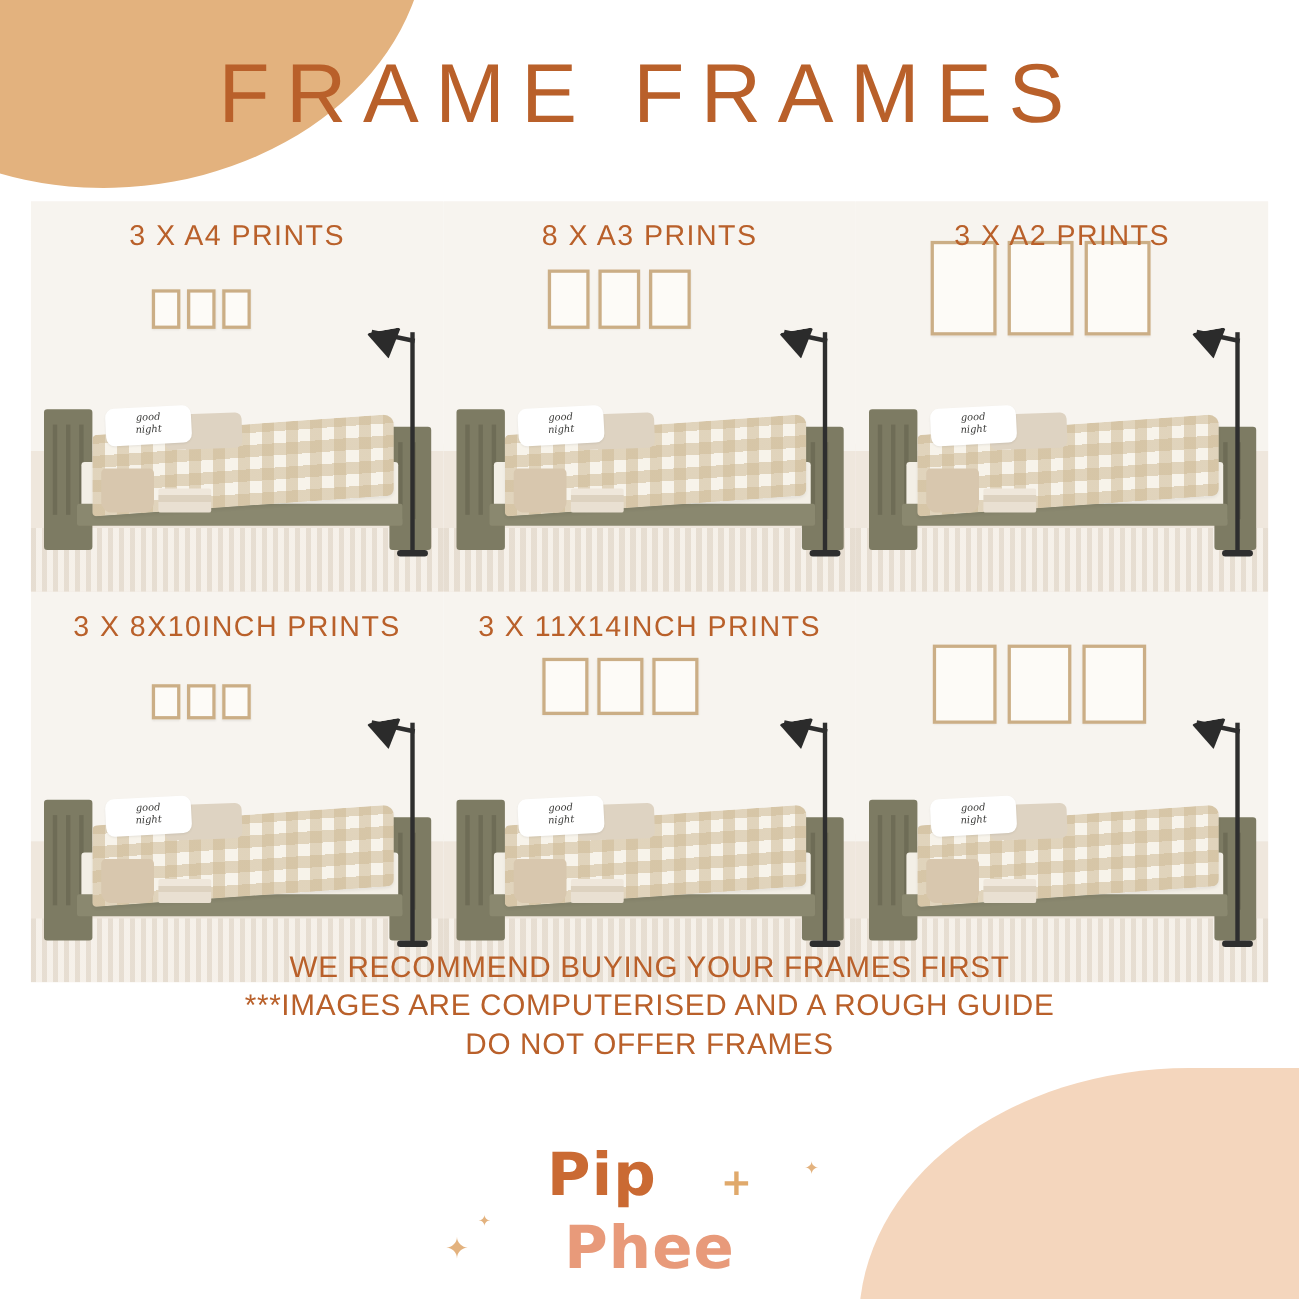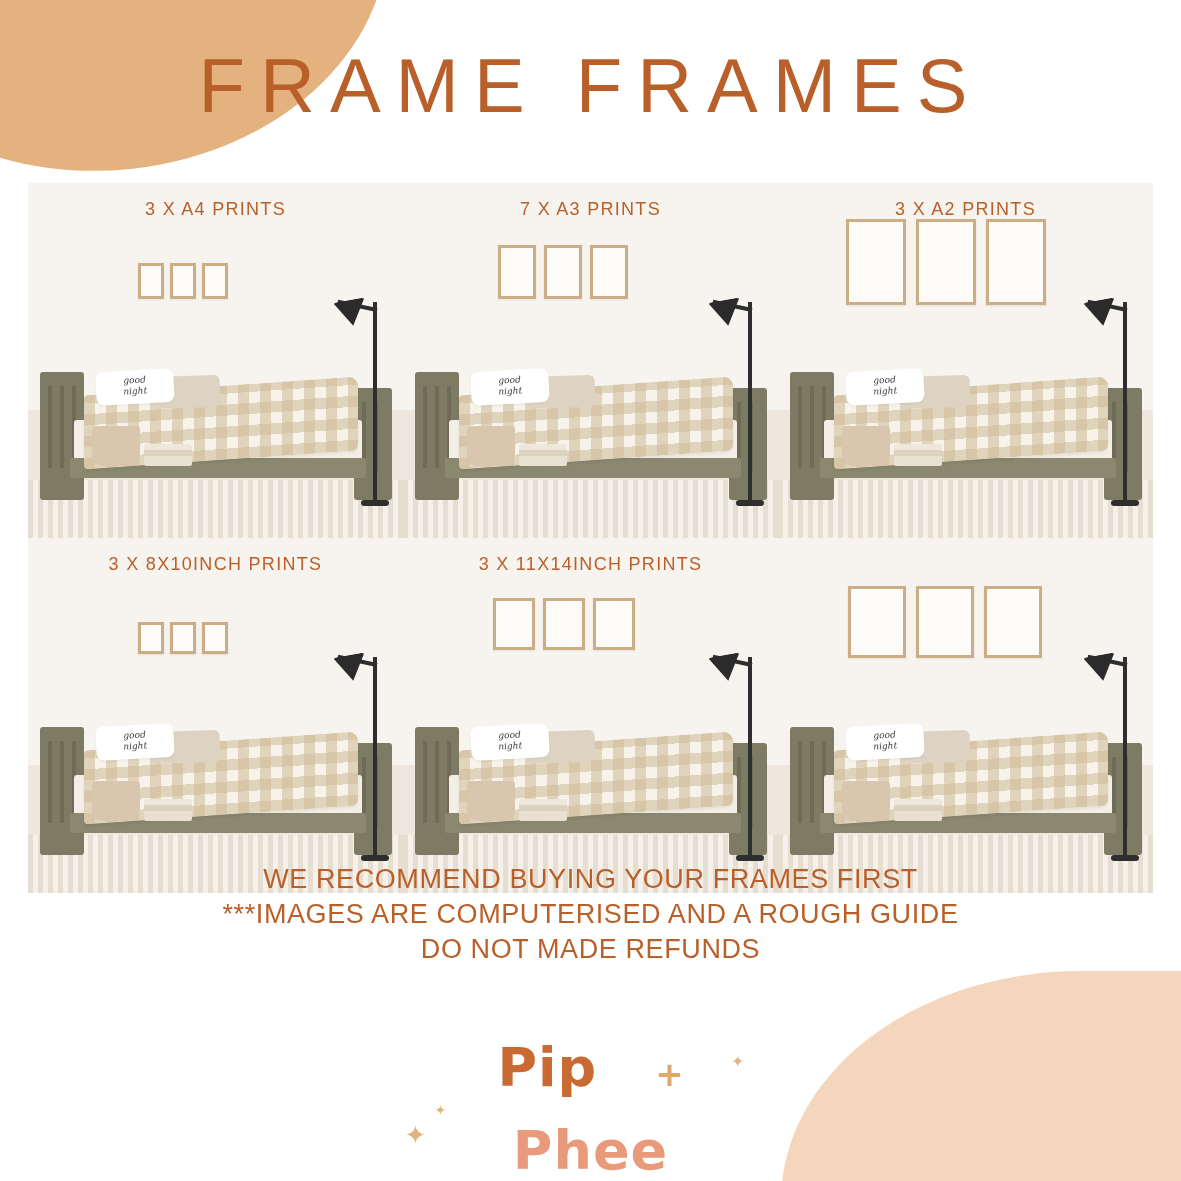--- a/index.html
+++ b/index.html
@@ -58,21 +58,21 @@
   }
   .cell {
     position: relative;
     width: 375px; height: 355px;
     overflow: hidden;
   }
   .cell-label {
     position: absolute;
     left: 0; right: 0; top: 16px;
     text-align: center;
-    font-size: 18px;
+    font-size: 26px;
     letter-spacing: 1.3px;
     color: #b9602a;
     z-index: 6;
     white-space: nowrap;
   }
 
   
   .scene {
     position: absolute;
     left: 0; top: 0;
@@ -270,21 +270,21 @@
   .logo-plus {
     font-size: 34px;
     color: #e0a96b;
     margin-left: 10px;
   }
   .logo-phee {
     font-size: 54px;
     color: #e89a7a;
     letter-spacing: 1px;
   }
-  .logo-row2 { margin-top: 20px; }
+  .logo-row2 { margin-top: 4px; }
   .sparkle {
     position: absolute;
     color: #e3b27e;
     font-size: 20px;
   }
   .sp1 { left: 24px; top: 84px; font-size: 26px; }
   .sp2 { left: 54px; top: 66px; font-size: 14px; }
   .sp3 { right: 56px; top: 16px; font-size: 16px; }
 </style>
 </head>
@@ -371,21 +371,21 @@
           <div class="basket"></div>
           <div class="books"></div>
         </div>
         <div class="lamp">
           <div class="lamp-pole"></div>
             <div class="lamp-arm"></div>
           <div class="lamp-shade"></div>
             <div class="lamp-base"></div>
         </div>
       </div>
-      <div class="cell-label">7 X A3 PRINTS</div>
+      <div class="cell-label">8 X A3 PRINTS</div>
     </div>
 
     <div class="cell">
       <div class="scene">
         <div class="wall"></div>
         <div class="floor"></div>
         <div class="rug"></div>
         <div class="frames" style="left:68px; top:36px; gap:10px;">
           <div class="frame" style="width:60px;height:86px;"></div>
           <div class="frame" style="width:60px;height:86px;"></div>
@@ -542,21 +542,21 @@
             <div class="lamp-base"></div>
         </div>
       </div>
     </div>
 
   </div>
 
   <div class="disclaimer">
     <div>WE RECOMMEND BUYING YOUR FRAMES FIRST</div>
     <div>***IMAGES ARE COMPUTERISED AND A ROUGH GUIDE</div>
-    <div>DO NOT MADE REFUNDS</div>
+    <div>DO NOT OFFER FRAMES</div>
   </div>
 
   <div class="logo">
     <div class="logo-row">
       <span class="logo-pip">Pip</span>
       <span class="logo-plus">+</span>
     </div>
     <div class="logo-row logo-row2">
       <span class="logo-phee">Phee</span>
     </div>

